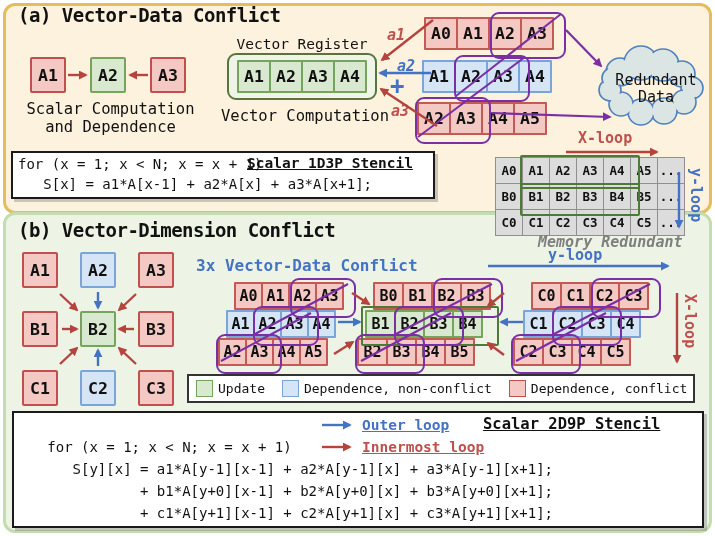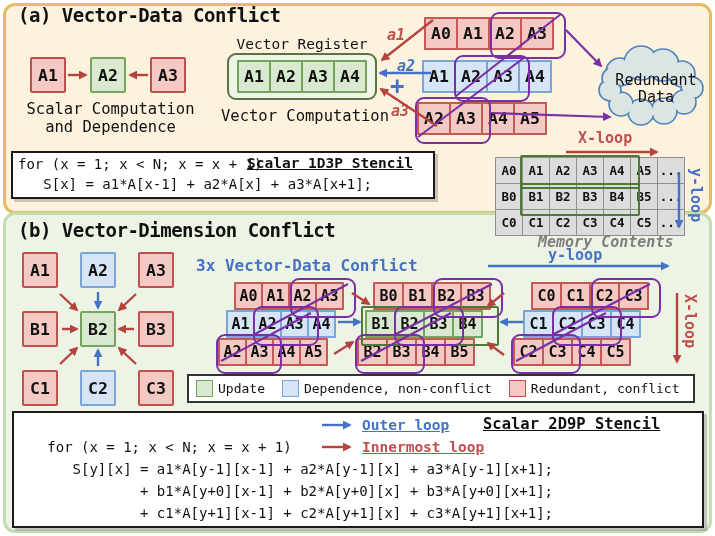--- a/index.html
+++ b/index.html
@@ -137,21 +137,21 @@
       <span class="cell">C0</span>
       <span class="cell">C1</span>
       <span class="cell">C2</span>
       <span class="cell">C3</span>
       <span class="cell">C4</span>
       <span class="cell">C5</span>
       <span class="cell">...</span>
     </div>
   <div class="greenframe" style="left:520px;top:155px;width:116px;height:30px;"></div>
   <div class="greenframe" style="left:520px;top:183px;width:116px;height:29px;"></div>
-  <div class="memcap" style="left:538px;top:233px;">Memory Contents</div>
+  <div class="memcap" style="left:538px;top:233px;">Memory Redundant</div>
 
   <div class="codebox" style="left:11px;top:151px;width:424px;height:48px;"></div>
   <div class="codeline" style="left:18px;top:156px;">for (x = 1; x &lt; N; x = x + 1)</div>
   <div class="codebold" style="left:247px;top:155px;">Scalar 1D3P Stencil</div>
   <div class="codeline" style="left:18px;top:176px;">   S[x] = a1*A[x-1] + a2*A[x] + a3*A[x+1];</div>
 
   <div class="title" style="left:18px;top:219px;">(b) Vector-Dimension Conflict</div>
 
   <div class="box36 c-red" style="left:22px;top:252px;">A1</div>
   <div class="box36 c-blue" style="left:80px;top:252px;">A2</div>
@@ -234,21 +234,21 @@
 
   <div class="looplab t-blue" style="left:548px;top:246px;">y-loop</div>
   <div class="looplab t-red vert" style="left:699px;top:294px;">X-loop</div>
 
   <div id="legend">
     <span class="sw sw-g"></span>
     <span class="legtxt">Update</span>
     <span class="sw sw-b"></span>
     <span class="legtxt">Dependence, non-conflict</span>
     <span class="sw sw-r"></span>
-    <span class="legtxt" style="margin-right:0;">Redundant, conflict</span>
+    <span class="legtxt" style="margin-right:0;">Dependence, conflict</span>
   </div>
 
   <div class="codebox" style="left:12px;top:411px;width:692px;height:117px;"></div>
   <div class="codebold t-blue" style="left:362px;top:417px;font-weight:bold;">Outer loop</div>
   <div class="codebold" style="left:483px;top:415px;font-size:15.5px;">Scalar 2D9P Stencil</div>
   <div class="codeline" style="left:22px;top:439px;">   for (x = 1; x &lt; N; x = x + 1)</div>
   <div class="codebold t-red" style="left:362px;top:439px;">Innermost loop</div>
   <div class="codeline" style="left:22px;top:461px;">      S[y][x] = a1*A[y-1][x-1] + a2*A[y-1][x] + a3*A[y-1][x+1];</div>
   <div class="codeline" style="left:22px;top:483px;">              + b1*A[y+0][x-1] + b2*A[y+0][x] + b3*A[y+0][x+1];</div>
   <div class="codeline" style="left:22px;top:505px;">              + c1*A[y+1][x-1] + c2*A[y+1][x] + c3*A[y+1][x+1];</div>

